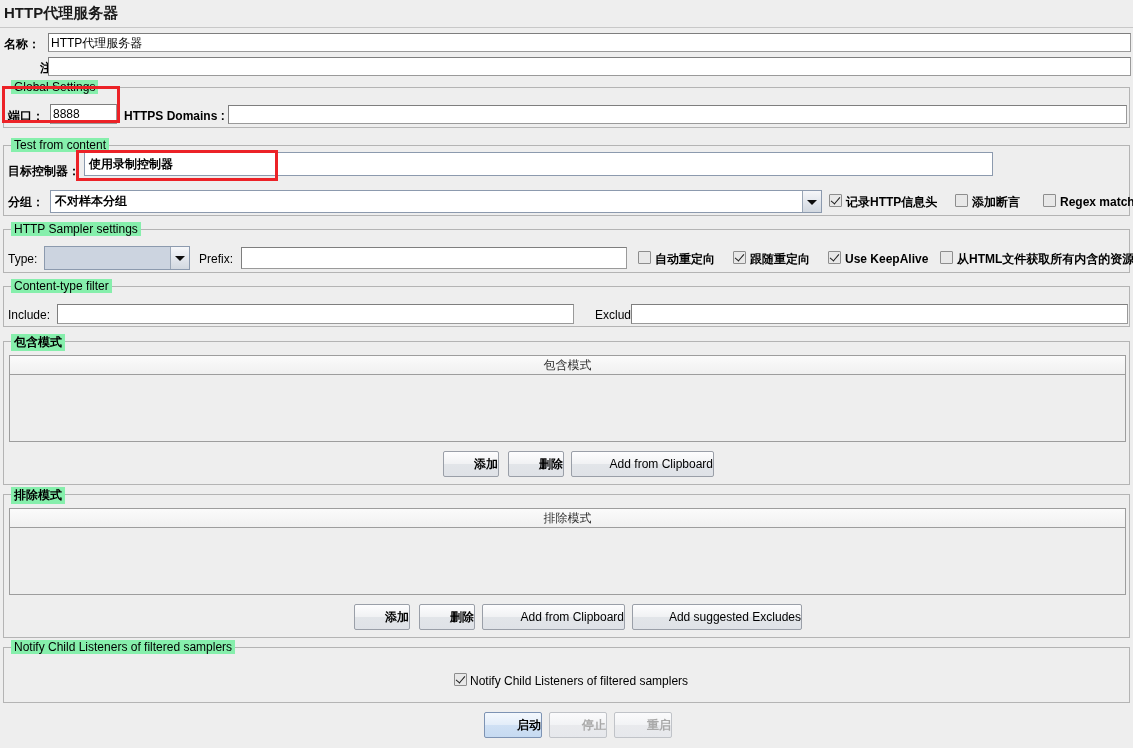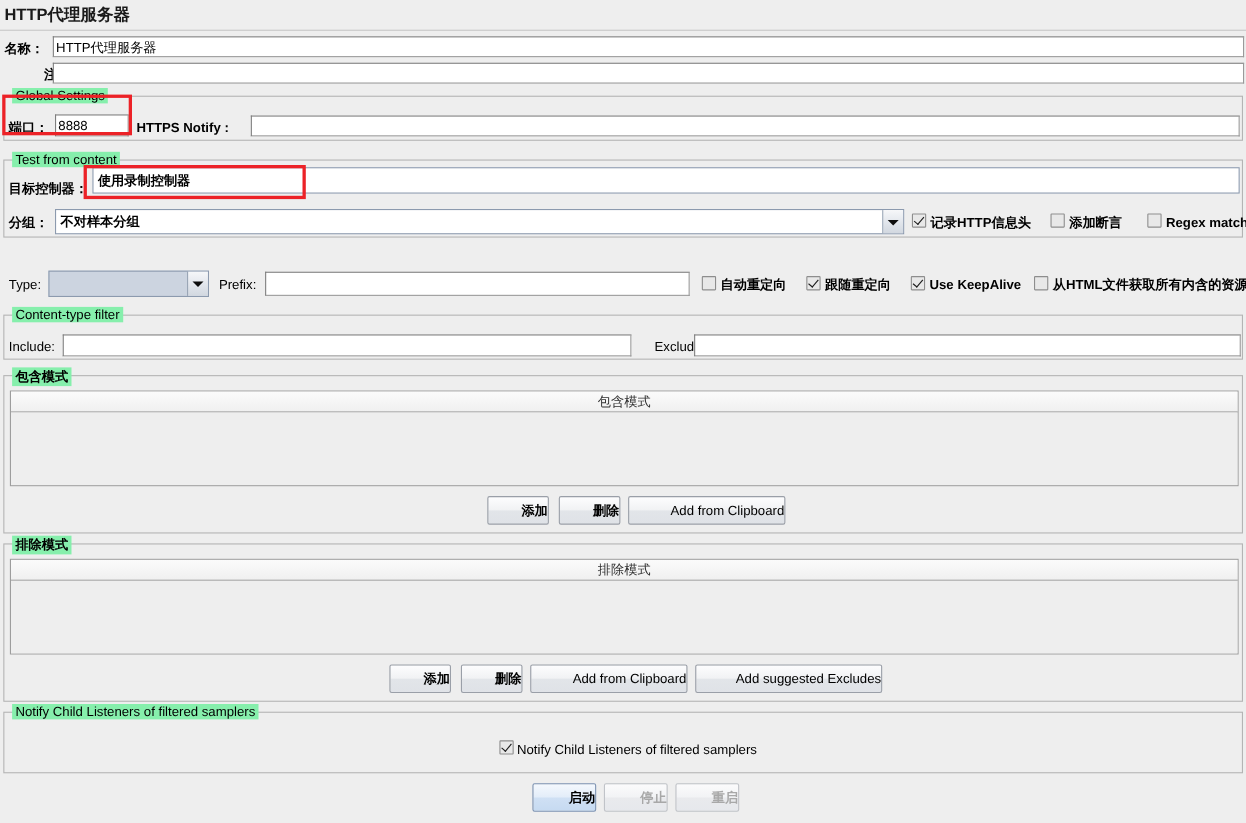--- a/index.html
+++ b/index.html
@@ -224,30 +224,30 @@
   <div class="tfield" style="left:48px;top:33px;width:1083px;height:19px;position:absolute;">HTTP代理服务器</div>
 
   <div class="lbl" style="position:absolute;left:4px;top:58px;margin-left:36px;">注释：</div>
   <div class="tfield" style="left:48px;top:57px;width:1083px;height:19px;position:absolute;"></div>
 
   <div class="gbox" style="left:3px;top:87px;width:1127px;height:41px;">
     <div class="gtitle">Global Settings</div>
   </div>
   <div class="lbl" style="position:absolute;left:8px;top:106px;">端口：</div>
   <div class="tfield" style="left:50px;top:104px;width:67px;height:20px;position:absolute;line-height:19px;">8888</div>
-  <div class="lbl" style="position:absolute;left:124px;top:106px;">HTTPS Notify :</div>
+  <div class="lbl" style="position:absolute;left:124px;top:106px;">HTTPS Domains :</div>
   <div class="tfield" style="left:228px;top:105px;width:899px;height:19px;position:absolute;"></div>
 
   <div class="redbox" style="left:2px;top:86px;width:118px;height:37px;"></div>
 
   <div class="gbox" style="left:3px;top:145px;width:1127px;height:71px;">
     <div class="gtitle">Test from content</div>
   </div>
   <div class="lbl" style="position:absolute;left:8px;top:161px;">目标控制器：</div>
-  <div class="combo" style="left:84px;top:152px;width:1043px;height:24px;">
+  <div class="combo" style="left:84px;top:152px;width:909px;height:24px;">
     <div class="cval" style="line-height:22px;">使用录制控制器</div>
   </div>
 
   <div class="redbox" style="left:76px;top:150px;width:202px;height:31px;"></div>
 
   <div class="lbl" style="position:absolute;left:8px;top:192px;">分组：</div>
   <div class="combo" style="left:50px;top:190px;width:772px;height:23px;">
     <div class="cval" style="line-height:21px;">不对样本分组</div>
     <div class="arrowbtn">
         <div class="caret"></div>
@@ -256,20 +256,23 @@
 
   <div class="cb checked" style="left:829px;top:194px;"></div>
   <div class="cbtext b" style="left:846px;top:195px;">记录HTTP信息头</div>
 
   <div class="cb" style="left:955px;top:194px;"></div>
   <div class="cbtext b" style="left:972px;top:195px;">添加断言</div>
 
   <div class="cb" style="left:1043px;top:194px;"></div>
   <div class="cbtext b" style="left:1060px;top:195px;">Regex matching</div>
 
+  <div class="gbox" style="left:3px;top:229px;width:1127px;height:44px;">
+    <div class="gtitle">HTTP Sampler settings</div>
+  </div>
   <div class="lbl norm" style="position:absolute;left:8px;top:249px;">Type:</div>
   <div class="combo empty" style="left:44px;top:246px;width:146px;height:24px;">
     <div class="cval" style="line-height:22px;font-weight:normal;"></div>
     <div class="arrowbtn">
         <div class="caret"></div>
       </div>
   </div>
   <div class="lbl norm" style="position:absolute;left:199px;top:249px;">Prefix:</div>
   <div class="tfield" style="left:241px;top:247px;width:386px;height:22px;position:absolute;line-height:21px;"></div>
 

